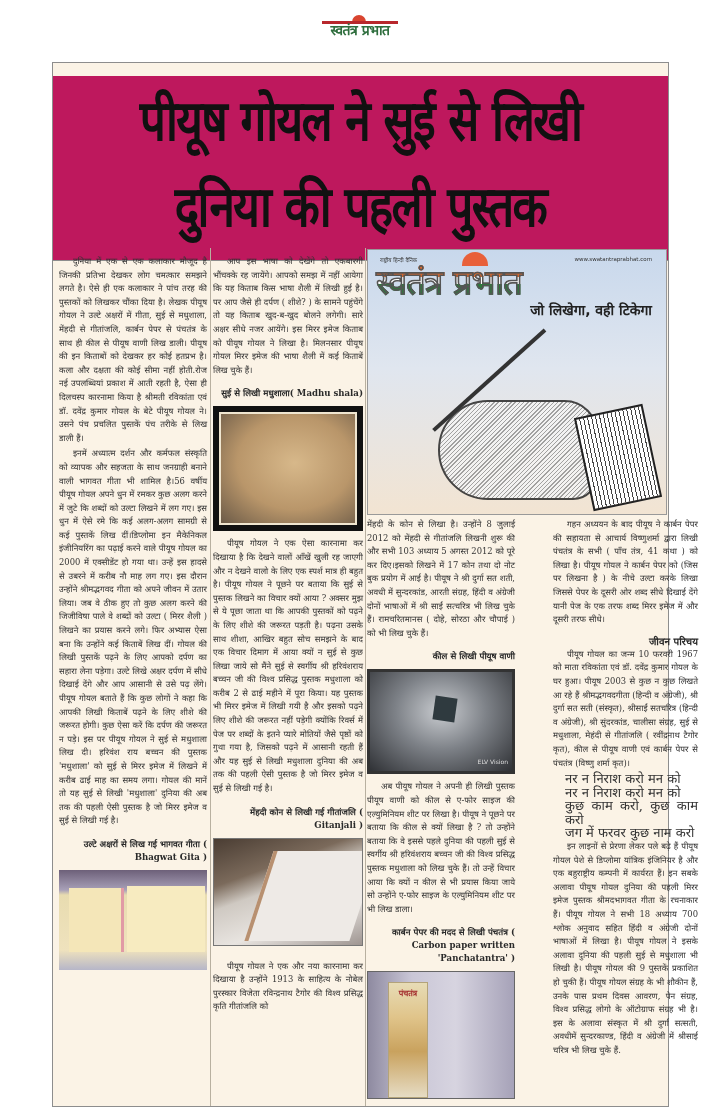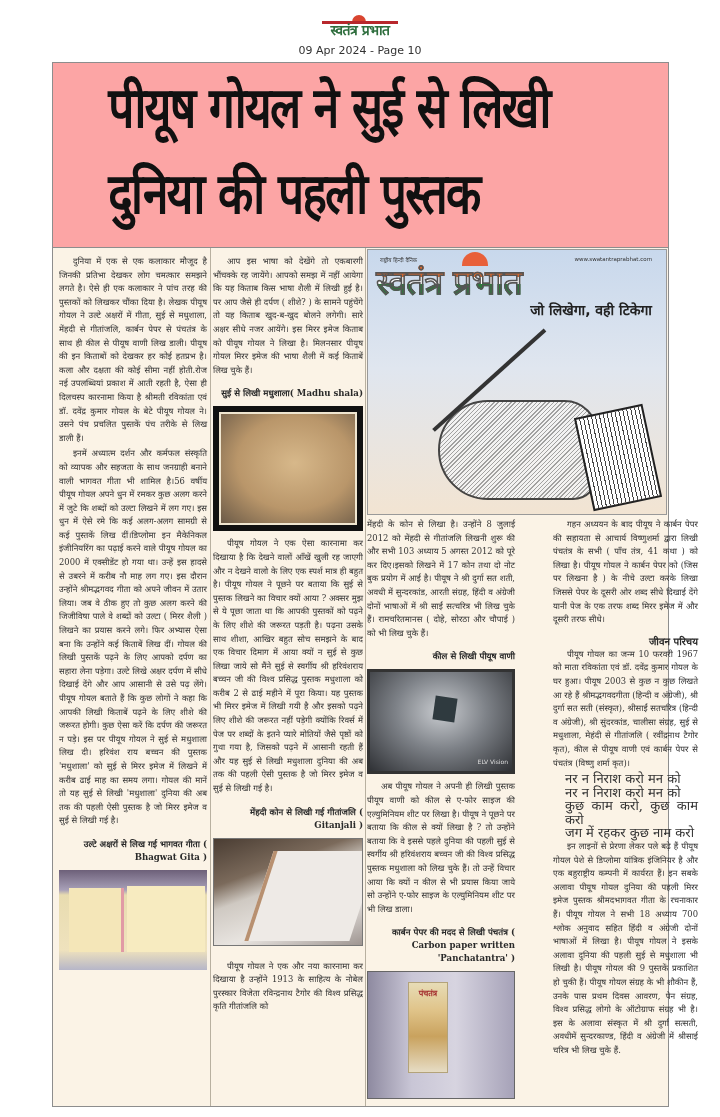--- a/index.html
+++ b/index.html
@@ -8,21 +8,21 @@
 
   .masthead { position: absolute; top: 14px; left: 0; width: 720px; text-align: center; }
   .logo-box { display: inline-block; width: 84px; height: 24px; position: relative; }
   .logo-bar { position: absolute; left: 4px; right: 4px; top: 7px; height: 3px; background: #b8272c; }
   .logo-sun { position: absolute; left: 34px; top: 1px; width: 14px; height: 8px; border-radius: 14px 14px 0 0; background: #d9442f; }
   .logo-text { position: absolute; left: 0; right: 0; top: 9px; font-family: "DejaVu Sans", sans-serif; font-weight: bold; font-size: 14px; line-height: 14px; color: #2f6e3e; letter-spacing: -0.5px; }
   .date-line { font-family: "DejaVu Sans", sans-serif; font-size: 11px; color: #333; margin-top: 2px; }
 
   .page { position: absolute; left: 52px; top: 62px; width: 617px; height: 1045px; background: #fbf3e6; border: 1px solid #8d8d8d; }
 
-  .headline-box { position: absolute; left: 0; top: 0; width: 615px; height: 185px; background: #fca5a5; border-bottom: 1px solid #8d8d8d; text-align: left; }
+  .headline-box { position: absolute; left: 0; top: 13px; width: 615px; height: 185px; background: #be185d; border-bottom: 1px solid #8d8d8d; text-align: center; }
   .headline-line { font-family: "DejaVu Sans", sans-serif; font-weight: bold; color: #111; font-size: 56px; line-height: 86px; letter-spacing: -2px; transform: scaleX(0.82); transform-origin: center; white-space: nowrap; }
   .headline-line.l1 { margin-top: 2px; }
 
   .col { position: absolute; font-size: 8.4px; line-height: 13.6px; text-align: justify; color: #333; }
   .col p { text-indent: 14px; margin-bottom: 2px; }
   .c1 { left: 6px; top: 192px; width: 148px; }
   .c2 { left: 160px; top: 192px; width: 150px; }
   .c3 { left: 314px; top: 455px; width: 148px; }
   .c4 { left: 466px; top: 455px; width: 145px; margin-left: 34px; }
   .vrule { position: absolute; top: 185px; bottom: 0; width: 1px; background: #b8b0a0; }
@@ -34,21 +34,21 @@
   .ph-gita .page-l { position: absolute; left: 10px; top: 18px; width: 55px; height: 64px; background: #f4e6b8; border-right: 3px solid #e19aa5; }
   .ph-gita .page-r { position: absolute; left: 68px; top: 16px; width: 78px; height: 66px; background: #f7ebc0; }
   .ph-madhu { height: 125px; background: #111; padding: 6px; }
   .ph-madhu .inner { width: 100%; height: 100%; border: 2px solid #f0e6d0; background: radial-gradient(ellipse at 55% 45%, #d7b88a 0%, #b9966a 55%, #6b5a47 100%); }
   .ph-geet { height: 108px; background: linear-gradient(160deg, #4a3d33 0%, #7b6a5b 30%, #cfc9c2 45%, #e8e4e0 70%, #9e9591 100%); border: 1px solid #777; }
   .ph-geet .book { position: absolute; left: 45px; top: 12px; width: 105px; height: 90px; background: #eeeae6; transform: skewX(-18deg); border-left: 4px solid #b89070; }
   .ph-nail { height: 105px; background: radial-gradient(ellipse at 50% 40%, #c9ccd0 0%, #7e8288 45%, #2f3135 100%); border: 3px solid #333; }
   .ph-nail .chip { position: absolute; left: 64px; top: 25px; width: 22px; height: 24px; background: #2f3a3f; transform: rotate(8deg); }
   .ph-nail .mark { position: absolute; right: 4px; bottom: 3px; font-family: "DejaVu Sans", sans-serif; font-size: 6px; color: #ddd; }
   .ph-panch { height: 128px; background: linear-gradient(90deg, #8e8aa0 0%, #c9c6d6 30%, #d7d4e0 60%, #a6a2b8 100%); border: 1px solid #666; }
-  .ph-panch .book { position: absolute; left: 40px; top: 10px; width: 40px; height: 91px; background: linear-gradient(180deg, #e7dcb6 0%, #e0c48a 30%, #c9a25e 60%, #e6dcc4 100%); border: 1px solid #b3a37a; }
+  .ph-panch .book { position: absolute; left: 20px; top: 10px; width: 40px; height: 116px; background: linear-gradient(180deg, #e7dcb6 0%, #e0c48a 30%, #c9a25e 60%, #e6dcc4 100%); border: 1px solid #b3a37a; }
   .ph-panch .btitle { position: absolute; left: 0; right: 0; top: 4px; text-align: center; font-family: "DejaVu Sans", sans-serif; font-weight: bold; font-size: 8px; color: #a32c2c; }
 
   .hero { position: absolute; left: 314px; top: 186px; width: 300px; height: 266px; background: linear-gradient(180deg, #c8d8ec 0%, #e0e6ef 45%, #f2e4d2 100%); border: 1px solid #999; overflow: hidden; }
   .hero-small { position: absolute; left: 12px; top: 6px; font-family: "DejaVu Sans", sans-serif; font-size: 5.5px; color: #333; }
   .hero-url { position: absolute; right: 14px; top: 6px; font-family: "DejaVu Sans", sans-serif; font-size: 5.5px; color: #333; }
   .hero-sun { position: absolute; left: 94px; top: 2px; width: 26px; height: 14px; border-radius: 26px 26px 0 0; background: #e8603a; }
   .hero-logo { position: absolute; left: 8px; top: 14px; width: 284px; font-family: "DejaVu Sans", sans-serif; font-weight: bold; font-size: 34px; line-height: 36px; letter-spacing: -1px; background: linear-gradient(180deg, #e26a2c 0%, #e26a2c 35%, #ffffff 36%, #ffffff 55%, #2e7a3c 56%, #2e7a3c 100%); -webkit-background-clip: text; background-clip: text; color: transparent; -webkit-text-stroke: 0.5px #555; }
   .hero-tag { position: absolute; right: 14px; top: 50px; font-family: "DejaVu Sans", sans-serif; font-weight: bold; font-size: 14px; color: #222; }
   .pen { position: absolute; left: 60px; top: 80px; width: 4px; height: 150px; background: #333; transform: rotate(48deg); transform-origin: top; left: 175px; }
   .hand { position: absolute; left: 70px; top: 150px; width: 160px; height: 100px; border-radius: 60px 40px 30px 60px; background: repeating-linear-gradient(135deg, #f4f4f4 0 2px, #9a9a9a 2px 3px); border: 2px solid #333; opacity: 0.9; }
@@ -56,21 +56,20 @@
 </style>
 </head>
 <body>
 
 <div class="masthead">
   <div class="logo-box">
     <div class="logo-sun"></div>
     <div class="logo-bar"></div>
     <div class="logo-text">स्वतंत्र प्रभात</div>
   </div>
-  <div class="date-line">09 Apr 2024 - Page 10</div>
 </div>
 
 <div class="page">
 
   <div class="headline-box">
     <div class="headline-line l1">पीयूष गोयल ने सुई से लिखी</div>
     <div class="headline-line">दुनिया की पहली पुस्तक</div>
   </div>
 
   <div class="vrule" style="left:157px"></div>
@@ -128,18 +127,18 @@
   </div>
 
   <div class="col c4">
     <p>गहन अध्ययन के बाद पीयूष ने कार्बन पेपर की सहायता से आचार्य विष्णुशर्मा द्वारा लिखी पंचतंत्र के सभी ( पाँच तंत्र, 41 कथा ) को लिखा है। पीयूष गोयल ने कार्बन पेपर को (जिस पर लिखना है ) के नीचे उल्टा करके लिखा जिससे पेपर के दूसरी ओर शब्द सीधे दिखाई देंगे यानी पेज के एक तरफ शब्द मिरर इमेज में और दूसरी तरफ सीधे।</p>
     <div class="caption" style="margin:8px 0 0 0; font-size:10px">जीवन परिचय</div>
     <p>पीयूष गोयल का जन्म 10 फरवरी 1967 को माता रविकांता एवं डॉ. दवेंद्र कुमार गोयल के घर हुआ। पीयूष 2003 से कुछ न कुछ लिखते आ रहे हैं श्रीमद्भगवदगीता (हिन्दी व अंग्रेजी), श्री दुर्गा सत सती (संस्कृत), श्रीसाईं सतचरित्र (हिन्दी व अंग्रेजी), श्री सुंदरकांड, चालीसा संग्रह, सुई से मधुशाला, मेहंदी से गीतांजलि ( रवींद्रनाथ टैगोर कृत), कील से पीयूष वाणी एवं कार्बन पेपर से पंचतंत्र (विष्णु शर्मा कृत)।</p>
     <div style="font-weight:normal; padding-left:12px; font-size:13px; line-height:13.6px">
       <div>नर न निराश करो मन को</div>
       <div>नर न निराश करो मन को</div>
       <div>कुछ काम करो, कुछ काम करो</div>
-      <div>जग में रहकर कुछ नाम करो</div>
+      <div>जग में फरवर कुछ नाम करो</div>
     </div>
     <p>इन लाइनों से प्रेरणा लेकर पले बढ़े हैं पीयूष गोयल पेशे से डिप्लोमा यांत्रिक इंजिनियर है और एक बहुराष्ट्रीय कम्पनी में कार्यरत हैं। इन सबके अलावा पीयूष गोयल दुनिया की पहली मिरर इमेज पुस्तक श्रीमदभागवत गीता के रचनाकार हैं। पीयूष गोयल ने सभी 18 अध्याय 700 श्लोक अनुवाद सहित हिंदी व अंग्रेजी दोनों भाषाओं में लिखा है। पीयूष गोयल ने इसके अलावा दुनिया की पहली सुई से मधुशाला भी लिखी है। पीयूष गोयल की 9 पुस्तकें प्रकाशित हो चुकी हैं। पीयूष गोयल संग्रह के भी शौकीन हैं, उनके पास प्रथम दिवस आवरण, पेन संग्रह, विश्व प्रसिद्ध लोगो के ऑटोग्राफ संग्रह भी है। इस के अलावा संस्कृत में श्री दुर्गा सत्सती, अवधीमें सुन्दरकाण्ड, हिंदी व अंग्रेजी में श्रीसाई चरित्र भी लिख चुके हैं.</p>
   </div>
 
 </div>
 
 </body></html>

